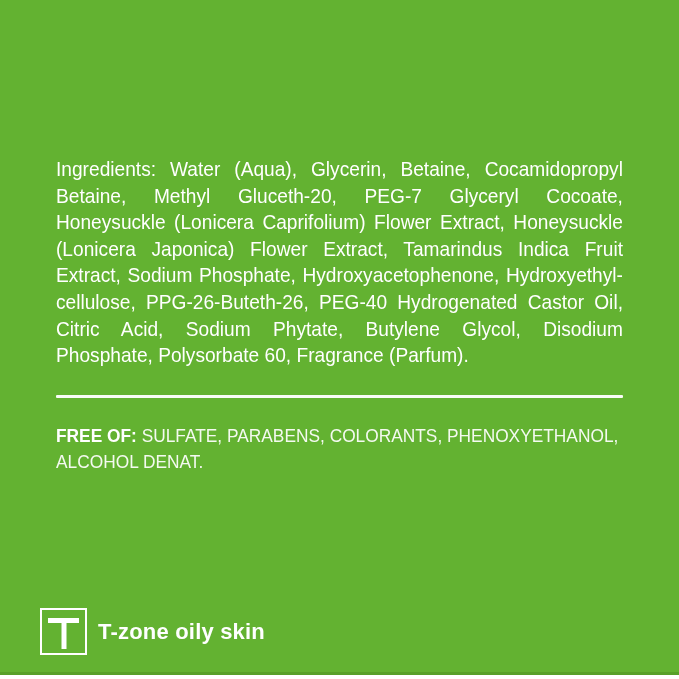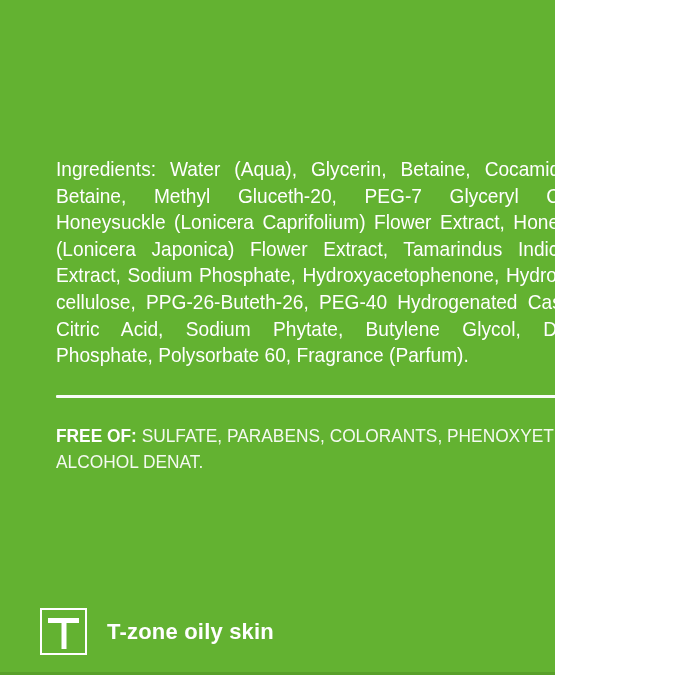--- a/index.html
+++ b/index.html
@@ -11,21 +11,21 @@
   .stage {
     position: relative;
     width: 679px;
     height: 679px;
     overflow: hidden;
     background: #ffffff;
   }
   .label {
     position: absolute;
     top: 0; left: 0;
-    width: 555px;
+    width: 679px;
     height: 675px;
     background: var(--green, #63b231);
   }
   
   .label::after {
     content: "";
     position: absolute;
     left: 0; right: 0; bottom: 0;
     height: 3px;
     background: rgba(20, 60, 0, 0.14);
@@ -81,21 +81,21 @@
     font-weight: 700;
   }
 
   
   .skin-type {
     position: absolute;
     left: 40px;
     top: 608px;
     display: flex;
     align-items: center;
-    gap: 20px;
+    gap: 11px;
   }
   .t-box {
     position: relative;
     width: 47px;
     height: 47px;
     box-sizing: border-box;
     border: 2.5px solid #ffffff;
     flex: 0 0 auto;
   }
   .t-bar {

